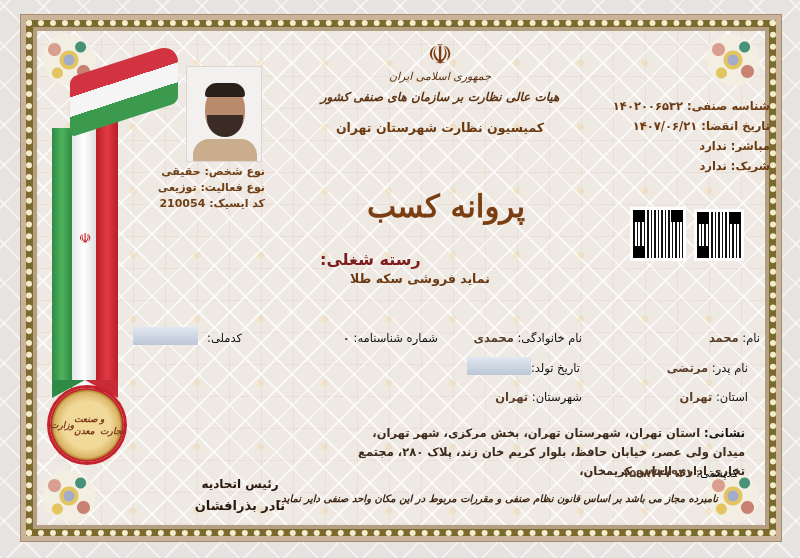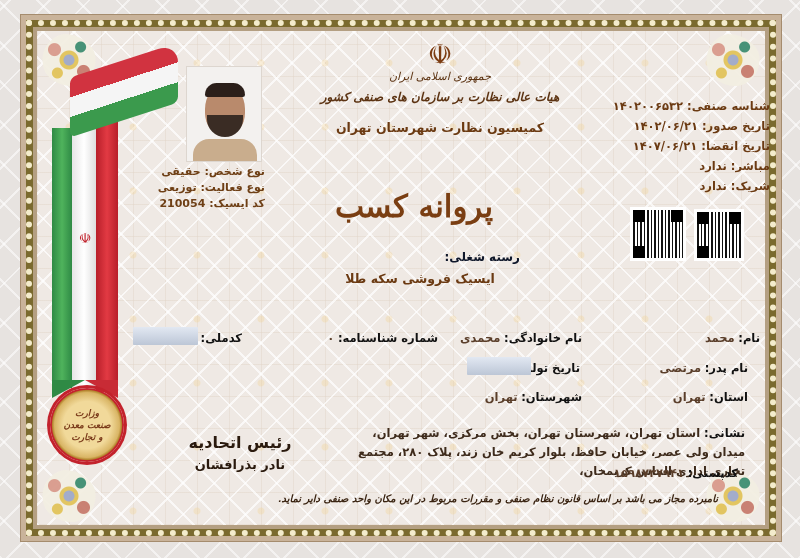--- a/index.html
+++ b/index.html
@@ -71,21 +71,21 @@
   .rb-tail-l { position: absolute; left: 52px; top: 380px; width: 0; height: 0; border-left: 33px solid #2f8a45; border-bottom: 18px solid transparent; }
   .rb-tail-r { position: absolute; left: 85px; top: 380px; width: 0; height: 0; border-right: 33px solid #c82b35; border-bottom: 18px solid transparent; }
   .emblem-small { position: absolute; left: 77px; top: 230px; font-size: 14px; color: #c0232d; width: 16px; text-align: center; }
 
   
   .seal {
     position: absolute; left: 50px; top: 388px; width: 74px; height: 74px;
     border-radius: 50%;
     background: radial-gradient(circle, #f1d99a 0 45%, #d9b565 62%, #b4862f 66%, #c3222c 68%, #e3373f 100%);
     box-shadow: 0 0 0 3px #c3222c;
-    display: flex; align-items: center; justify-content: center; flex-direction: column;
+    display: flex; align-items: center; justify-content: center; flex-direction: row;
   }
   .seal span { font-family: "DejaVu Serif", serif; font-size: 9px; color: #7a3a1a; line-height: 12px; font-style: italic; font-weight: bold; }
 
   
   .photo {
     position: absolute; left: 186px; top: 66px; width: 76px; height: 96px;
     background: #f3f1ef; border: 1px solid #ddd6cf; overflow: hidden;
   }
   .photo .head { position: absolute; left: 18px; top: 18px; width: 40px; height: 50px; border-radius: 48% 48% 44% 44%; background: #b98a6c; }
   .photo .hair { position: absolute; left: 18px; top: 16px; width: 40px; height: 14px; border-radius: 20px 20px 4px 4px; background: #2b1f1a; }
@@ -106,24 +106,24 @@
     position: absolute; left: 290px; width: 300px; text-align: center; direction: rtl;
     font-family: "DejaVu Serif", serif; font-style: italic; color: #5c3312;
   }
   .calli-1 { top: 70px; font-size: 11px; }
   .calli-2 { top: 90px; font-size: 12px; font-weight: bold; }
   .org {
     position: absolute; left: 250px; top: 118px; width: 380px; direction: rtl; text-align: center;
     color: #6b3a12; font-weight: bold; font-size: 12.5px; line-height: 19px;
   }
   .title {
-    position: absolute; left: 284px; top: 188px; width: 260px; text-align: center; direction: rtl;
+    position: absolute; left: 316px; top: 188px; width: 260px; text-align: center; direction: rtl;
     font-size: 31px; font-weight: bold; color: #7a3e12; font-family: "DejaVu Serif", serif;
   }
-  .job-label { position: absolute; left: 320px; top: 250px; width: 200px; text-align: right; direction: rtl; font-size: 12px; font-weight: bold; color: #0f172a; }
+  .job-label { position: absolute; left: 320px; top: 250px; width: 200px; text-align: left; direction: rtl; font-size: 16px; font-weight: bold; color: #7f1d1d; }
   .job-value { position: absolute; left: 320px; top: 271px; width: 200px; text-align: center; direction: rtl; font-size: 12.5px; font-weight: bold; color: #6b3a12; }
 
   .license-meta {
     position: absolute; left: 600px; top: 96px; width: 170px; direction: rtl; text-align: right;
     color: #6b3a12; font-weight: bold; font-size: 11.5px; line-height: 20px;
   }
 
   .qr {
     position: absolute; top: 207px; width: 56px; height: 54px; background: #fff; padding: 3px;
   }
@@ -134,34 +134,34 @@
     background:
       linear-gradient(#000,#000) 0 0/12px 12px no-repeat,
       linear-gradient(#000,#000) 100% 0/12px 12px no-repeat,
       linear-gradient(#000,#000) 0 100%/12px 12px no-repeat,
       repeating-linear-gradient(90deg, #111 0 2px, transparent 2px 4px, #111 4px 5px, transparent 5px 7px),
       repeating-linear-gradient(0deg, rgba(255,255,255,0.9) 0 2px, transparent 2px 3px, rgba(255,255,255,0.7) 3px 5px);
   }
 
   
   .field { position: absolute; direction: rtl; text-align: right; font-size: 11.5px; color: #222; white-space: nowrap; }
-  .field .lbl { font-weight: bold; color: #111; }
+  .field .lbl { font-weight: normal; color: #111; }
   .field .val { color: #5a3e2a; font-weight: bold; }
   .redact { position: absolute; height: 18px; background: linear-gradient(180deg,#e2e8f2,#bcc6d6); border-radius: 1px; }
 
   .address { position: absolute; left: 340px; top: 424px; width: 405px; direction: rtl; text-align: right; font-size: 11.5px; line-height: 19px; color: #222; font-weight: bold; }
   .address .lbl { color: #111; }
   .address .val { color: #3e2b1c; }
 
   .footer-note {
     position: absolute; left: 300px; top: 493px; width: 418px; direction: rtl; text-align: right;
     font-family: "DejaVu Serif", serif; font-style: italic; font-size: 10px; color: #3a2412; white-space: nowrap; font-weight: bold;
   }
   .sign { position: absolute; left: 185px; top: 432px; width: 110px; direction: rtl; text-align: center; font-weight: bold; color: #2a1a0e; }
-  .sign .role { font-size: 16px; line-height: 22px; }
+  .sign .role { font-size: 12px; line-height: 22px; margin-top: 41px; }
   .sign .name { font-size: 13px; line-height: 22px; }
 </style>
 </head>
 <body>
 
 <div class="outer-bg"></div>
 <div class="frame-outer"></div>
 <div class="frame-dots"></div>
 <div class="frame-inner-line"></div>
 <div class="paper"></div>
@@ -199,25 +199,24 @@
 </div>
 
 <div class="coat">☫</div>
 <div class="calli calli-1">جمهوری اسلامی ایران</div>
 <div class="calli calli-2">هیات عالی نظارت بر سازمان های صنفی کشور</div>
 <div class="org">
   <div>کمیسیون نظارت شهرستان تهران</div>
 </div>
 <div class="title">پروانه کسب</div>
 <div class="job-label">رسته شغلی:</div>
-<div class="job-value">ایسیک فروشی سکه طلا</div>
+<div class="job-value">نماید فروشی سکه طلا</div>
 
 <div class="license-meta">
   <div><span>شناسه صنفی:</span> <span>۱۴۰۲۰۰۶۵۳۲</span></div>
-  <div><span>تاریخ صدور:</span> <span>۱۴۰۲/۰۶/۲۱</span></div>
   <div><span>تاریخ انقضا:</span> <span>۱۴۰۷/۰۶/۲۱</span></div>
   <div><span>مباشر:</span> <span>ندارد</span></div>
   <div><span>شریک:</span> <span>ندارد</span></div>
 </div>
 
 <div class="qr qr-a">
     <div class="qr-grid"></div>
   </div>
 <div class="qr qr-b">
     <div class="qr-grid"></div>

